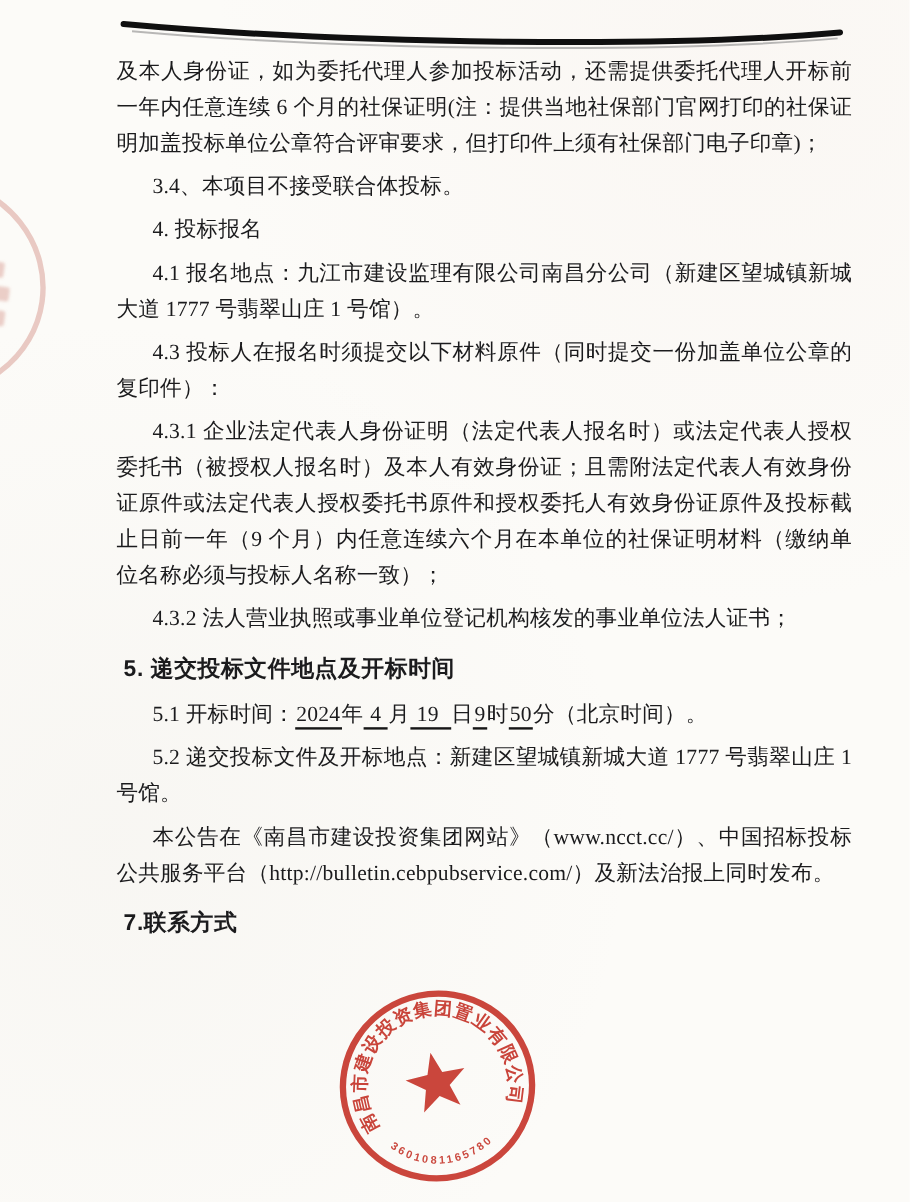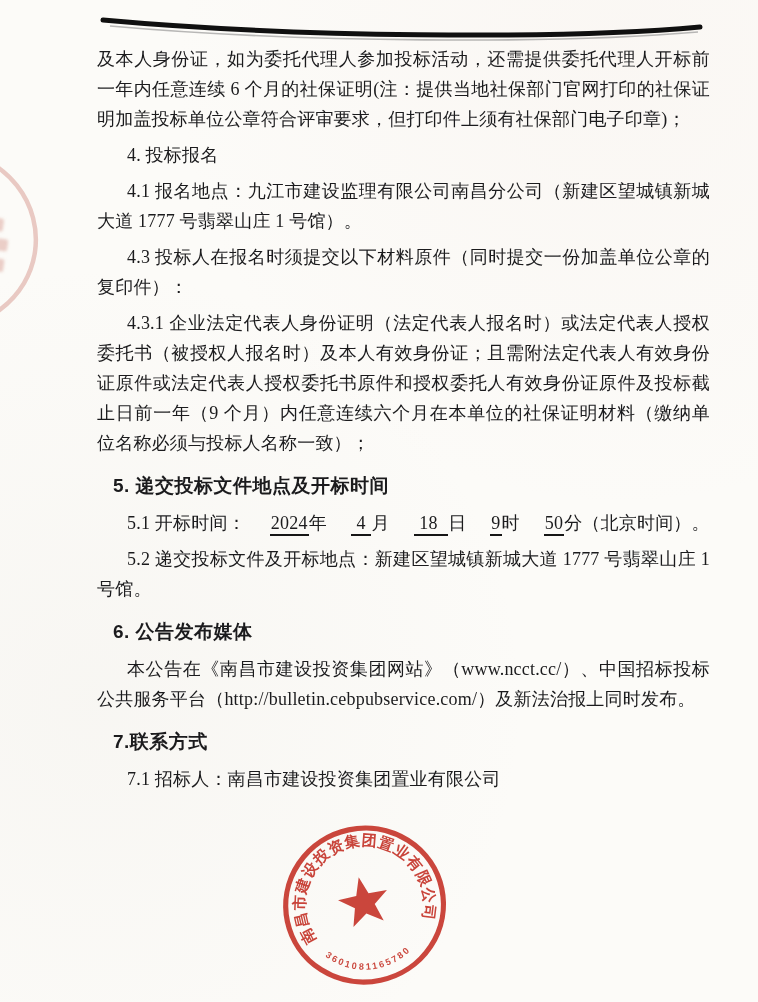--- a/index.html
+++ b/index.html
@@ -22,25 +22,25 @@
   }
   .content p{margin:0 0 6px 0;}
   .content p.body{
     font-size:18px;line-height:30px;text-align:justify;
     letter-spacing:.2px;
   }
   .content p.body.indent{text-indent:30px;}
   .content p.heading{
     font-family:"Liberation Sans","DejaVu Sans",sans-serif;
     font-weight:700;font-size:19px;line-height:30px;
-    margin:13px 0 7px 16px;letter-spacing:.5px;
+    margin:13px 0 7px 6px;letter-spacing:.5px;
   }
   .u{
     border-bottom:2px solid #161616;
-    white-space:pre;padding:0 1px 1px 1px;margin-left:24px;
+    white-space:pre;padding:0 1px 1px 1px;
   }
   .seal{
     position:absolute;left:279px;top:823px;width:172px;height:168px;
     transform:rotate(-12deg);
     mix-blend-mode:multiply;opacity:.93;
     pointer-events:none;
   }
   .faint-seal{
     position:absolute;left:-66px;top:156px;width:180px;height:190px;
     transform:rotate(8deg);
@@ -72,31 +72,31 @@
       <rect x="58" y="106" width="14" height="13" rx="2"></rect>
       <rect x="50" y="126" width="13" height="12" rx="2"></rect>
       <rect x="36" y="143" width="13" height="12" rx="2"></rect>
       <rect x="28" y="84" width="12" height="11" rx="2"></rect>
       <rect x="30" y="104" width="12" height="11" rx="2"></rect>
     </g>
   </svg>
 
   <main class="content">
       <p class="body"><span>及本人身份证，如为委托代理人参加投标活动，还需提供委托代理人开标前一年内任意连续 6 个月的社保证明(注：提供当地社保部门官网打印的社保证明加盖投标单位公章符合评审要求，但打印件上须有社保部门电子印章)；</span></p>
+      <p class="body indent"><span>3.4、本项目不接受联合体投标。</span></p>
       <p class="body indent"><span>4. 投标报名</span></p>
       <p class="body indent"><span>4.1 报名地点：九江市建设监理有限公司南昌分公司（新建区望城镇新城大道 1777 号翡翠山庄 1 号馆）。</span></p>
       <p class="body indent"><span>4.3 投标人在报名时须提交以下材料原件（同时提交一份加盖单位公章的复印件）：</span></p>
       <p class="body indent"><span>4.3.1 企业法定代表人身份证明（法定代表人报名时）或法定代表人授权委托书（被授权人报名时）及本人有效身份证；且需附法定代表人有效身份证原件或法定代表人授权委托书原件和授权委托人有效身份证原件及投标截止日前一年（9 个月）内任意连续六个月在本单位的社保证明材料（缴纳单位名称必须与投标人名称一致）；</span></p>
+      <p class="body indent"><span>4.3.2 法人营业执照或事业单位登记机构核发的事业单位法人证书；</span></p>
       <p class="heading"><span>5. 递交投标文件地点及开标时间</span></p>
-      <p class="body indent"><span>5.1 开标时间：</span><span class="u">2024</span><span>年</span><span class="u"> 4 </span><span>月</span><span class="u"> 18  </span><span>日</span><span class="u">9</span><span>时</span><span class="u">50</span><span>分（北京时间）。</span></p>
+      <p class="body indent"><span>5.1 开标时间：</span><span class="u">2024</span><span>年</span><span class="u"> 4 </span><span>月</span><span class="u"> 19  </span><span>日</span><span class="u">9</span><span>时</span><span class="u">50</span><span>分（北京时间）。</span></p>
       <p class="body indent"><span>5.2 递交投标文件及开标地点：新建区望城镇新城大道 1777 号翡翠山庄 1 号馆。</span></p>
-      <p class="heading"><span>6. 公告发布媒体</span></p>
       <p class="body indent"><span>本公告在《南昌市建设投资集团网站》（www.ncct.cc/）、中国招标投标公共服务平台（http://bulletin.cebpubservice.com/）及新法治报上同时发布。</span></p>
       <p class="heading"><span>7.联系方式</span></p>
-      <p class="body indent"><span>7.1 招标人：南昌市建设投资集团置业有限公司</span></p>
     </main>
 
   <svg class="seal" width="172" height="168" viewBox="0 0 170 164">
     <defs>
       <path id="arcTop" d="M 31.5,104.9 A 59,59 0 1 1 138.5,104.9" fill="none"></path>
       <path id="arcBottom" d="M 32.6,116.7 A 64,64 0 0 0 137.4,116.7" fill="none"></path>
     </defs>
     <ellipse cx="85" cy="80" rx="78" ry="76" fill="none" stroke-width="5.2" opacity="0.92" stroke="#c5271c"></ellipse>
     <polygon points="85,52 91.2,69.5 109.7,70 95,81.2 100.3,99 85,88.5 69.7,99 75,81.2 60.3,70 78.8,69.5" opacity="0.92" fill="#c5271c"></polygon>
     <text font-family="Liberation Sans, DejaVu Sans, sans-serif" font-size="15" font-weight="700" letter-spacing="0.8" opacity="0.93" fill="#c5271c">

